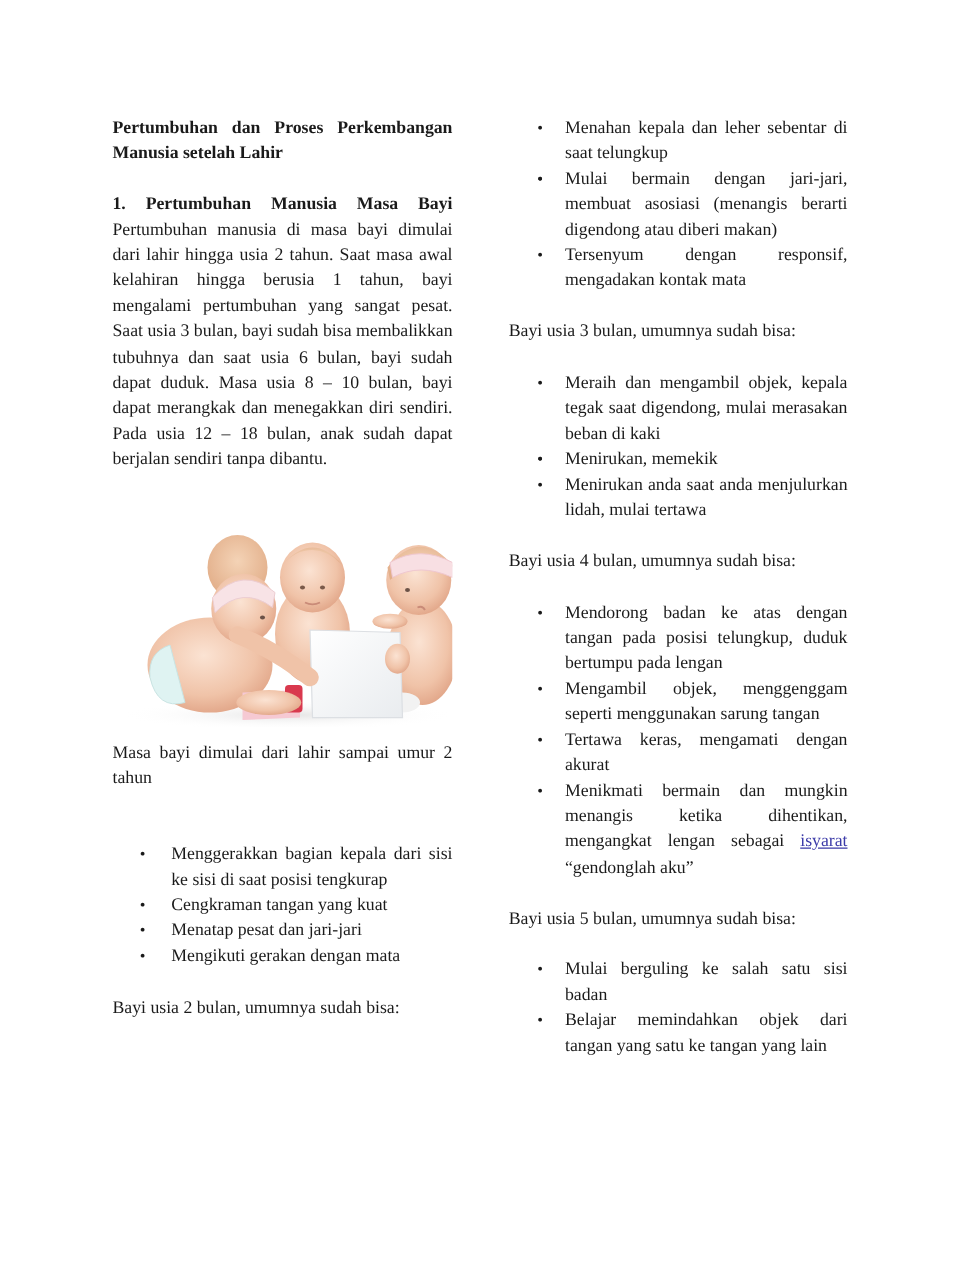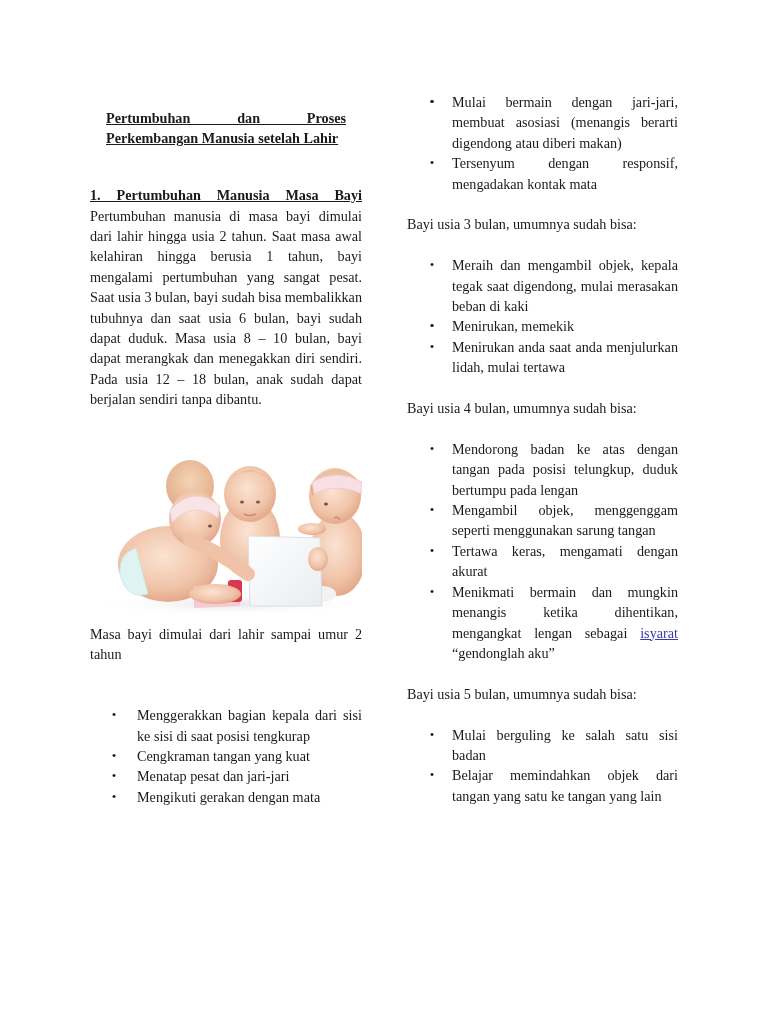--- a/index.html
+++ b/index.html
@@ -27,29 +27,27 @@
       position: absolute;
       top: 92px;
     }
     .col-left { left: 90px; width: 272px; }
     .col-right { left: 407px; width: 271px; }
 
     p { margin: 0; text-align: justify; }
 
     .doc-title {
       font-weight: bold;
-      text-decoration: underline;
       text-align: justify;
-      margin: 16px;
+      margin: 0;
     }
     .section-heading {
       font-weight: bold;
       display: block;
       text-align-last: justify;
-      text-decoration: underline;
     }
     .gap { height: 20.4px; }
     .gap-half { height: 10px; }
 
     ul.bullets {
       list-style: none;
       margin: 0;
       padding: 0;
     }
     ul.bullets li {
@@ -157,25 +155,26 @@
     <div class="gap"></div>
     <div class="gap"></div>
 
     <ul class="bullets">
       <li><span class="bullet">•</span><span>Menggerakkan bagian kepala dari sisi ke sisi di saat posisi tengkurap</span></li>
       <li><span class="bullet">•</span><span>Cengkraman tangan yang kuat</span></li>
       <li><span class="bullet">•</span><span>Menatap pesat dan jari-jari</span></li>
       <li><span class="bullet">•</span><span>Mengikuti gerakan dengan mata</span></li>
     </ul>
     <div class="gap"></div>
+    <p>Bayi usia 2 bulan, umumnya sudah bisa:</p>
   </div>
 
   <div class="col col-right">
     <ul class="bullets">
-      <li><span class="bullet">•</span></li>
+      <li><span class="bullet">•</span><span>Menahan kepala dan leher sebentar di saat telungkup</span></li>
       <li><span class="bullet">•</span></li>
       <li><span class="bullet">•</span><span>Mulai bermain dengan jari-jari, membuat asosiasi (menangis berarti digendong atau diberi makan)</span></li>
       <li><span class="bullet">•</span><span>Tersenyum dengan responsif, mengadakan kontak mata</span></li>
     </ul>
     <div class="gap"></div>
     <p>Bayi usia 3 bulan, umumnya sudah bisa:</p>
     <div class="gap"></div>
     <ul class="bullets">
       <li><span class="bullet">•</span><span>Meraih dan mengambil objek, kepala tegak saat digendong, mulai merasakan beban di kaki</span></li>
       <li><span class="bullet">•</span></li>

